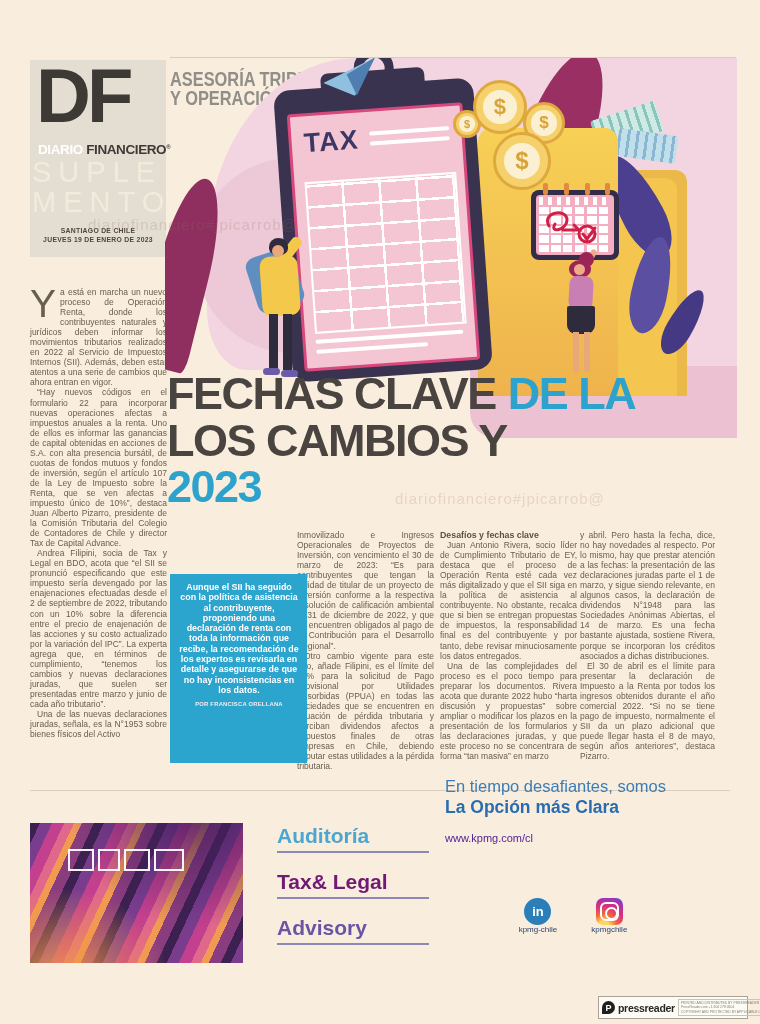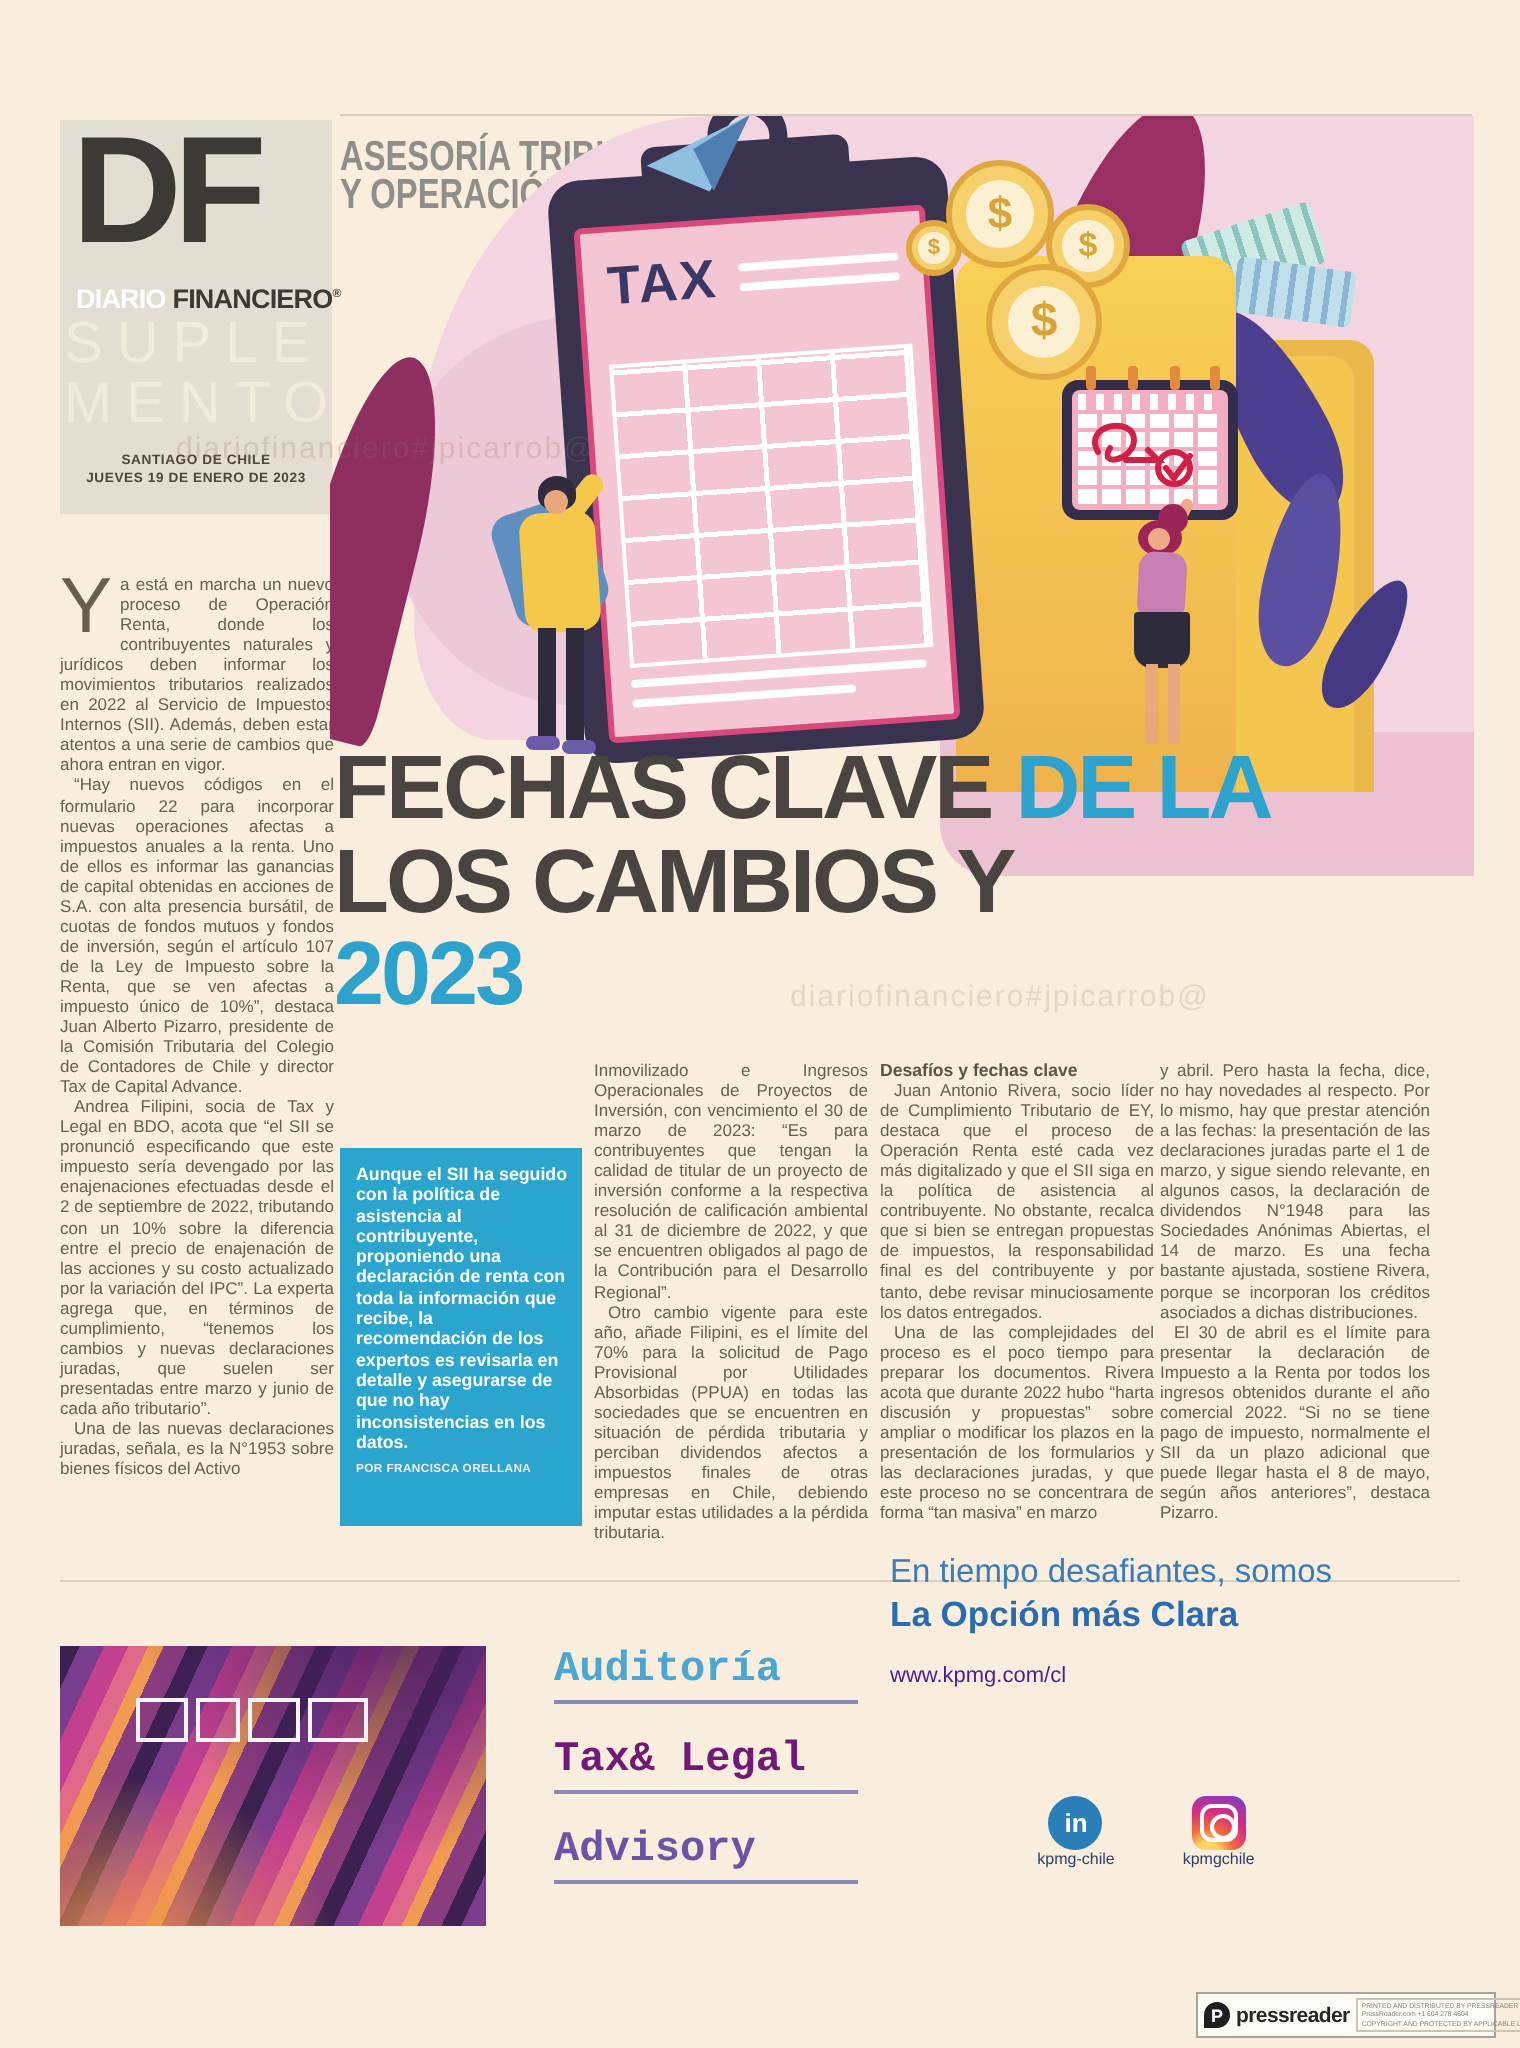--- a/index.html
+++ b/index.html
@@ -130,42 +130,42 @@
            color:#68604f;}
   .bodycol p{margin:0;}
   .bodycol p + p{text-indent:7px;}
   .col1{left:30px;top:287px;height:504px;}
   .col2{left:297px;top:530px;height:261px;}
   .col3{left:440px;top:530px;height:261px;}
   .col4{left:580px;top:530px;width:135px;height:261px;}
   .colhead{font-weight:bold;color:#5a5348;font-size:8.8px;margin:0 0 1px 0;}
   .dropcap{float:left;font-size:39px;line-height:30px;padding:2px 4px 0 0;color:#68604f;}
 
-  .standfirst{position:absolute;left:170px;top:574px;width:121px;min-height:189px;background:#2ba4ce;
-              box-sizing:border-box;padding:8px 7px 7px 8px;z-index:6;}
+  .standfirst{position:absolute;left:170px;top:574px;width:137px;min-height:189px;background:#2ba4ce;
+              box-sizing:border-box;padding:8px 7px 7px 8px;z-index:6;text-align:center;}
   .standfirst .sf-text{color:#ffffff;font-weight:bold;font-size:8.9px;line-height:10.3px;}
   .standfirst .sf-byline{color:#f4e9ec;font-weight:bold;font-size:5.9px;margin-top:6px;letter-spacing:0.2px;}
 
   .divider{position:absolute;left:30px;top:790px;width:700px;height:1px;background:#d8cfc0;}
 
   
   .ad-swirl{position:absolute;left:30px;top:823px;width:213px;height:140px;overflow:hidden;
     background:
       radial-gradient(ellipse at 15% 115%, rgba(242,150,74,.95), transparent 42%),
       radial-gradient(ellipse at 80% -15%, rgba(70,30,95,.9), transparent 55%),
       repeating-linear-gradient(115deg,#3c2150 0 9px,#7a3d8e 9px 20px,#c2408e 20px 31px,#e0688a 31px 40px,#f09a52 40px 47px,#8a3d7e 47px 58px);}
   .kpmg-logo{position:absolute;left:28px;top:26px;color:#fff;}
   .kpmg-rects{display:flex;gap:4px;margin-left:10px;margin-bottom:2px;}
   .kpmg-rects span{display:block;height:18px;border:2.5px solid rgba(255,255,255,.95);}
   .kpmg-rects .r1{width:22px;} .kpmg-rects .r2{width:18px;} .kpmg-rects .r3{width:22px;} .kpmg-rects .r4{width:26px;}
   .kpmg-word{font-size:44px;font-weight:bold;font-style:italic;letter-spacing:0;line-height:44px;}
 
   .ad-services{position:absolute;left:277px;top:824px;}
   .ad-service{display:block;width:152px;font-size:21px;font-weight:bold;text-decoration:none;
-              padding-bottom:3px;border-bottom:2px solid #8d89b6;margin-bottom:17px;font-family:Liberation Mono, monospace;}
+              padding-bottom:3px;border-bottom:2px solid #8d89b6;margin-bottom:17px;}
   .svc-0{color:#4ba7cf;} .svc-1{color:#701a75;} .svc-2{color:#6a55a4;}
 
   .ad-center{position:absolute;left:445px;top:776px;width:256px;}
   .ad-tag1{font-size:16.5px;color:#3a7db8;line-height:20px;}
   .ad-tag2{font-size:17.5px;font-weight:bold;color:#2a6cb0;line-height:22px;}
   .ad-url{font-size:11px;color:#4c1d95;margin-top:14px;display:inline-block;text-decoration:none;}
   .ad-socials{position:absolute;left:445px;top:898px;width:256px;display:flex;justify-content:center;gap:34px;}
   .social{display:flex;flex-direction:column;align-items:center;text-decoration:none;}
   .li-icon{width:27px;height:27px;border-radius:50%;background:#2b7fb9;color:#fff;font-weight:bold;
            font-size:13px;display:flex;align-items:center;justify-content:center;}

